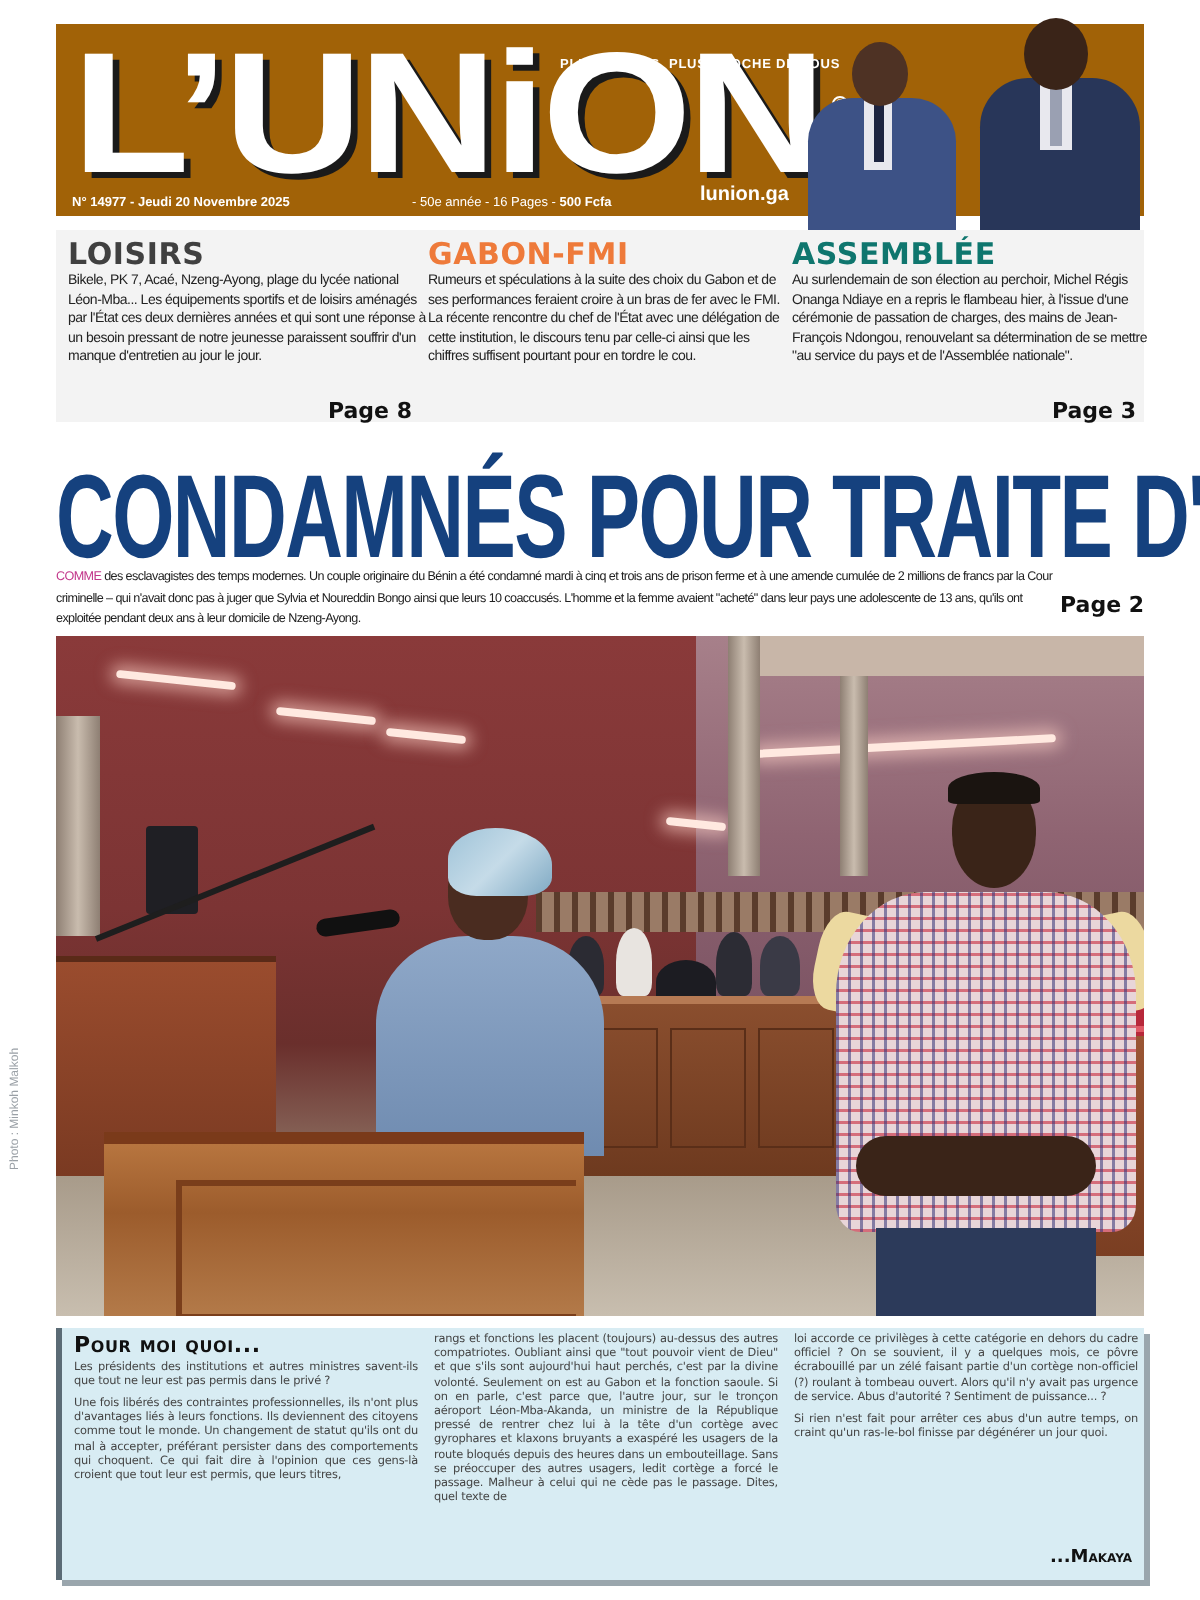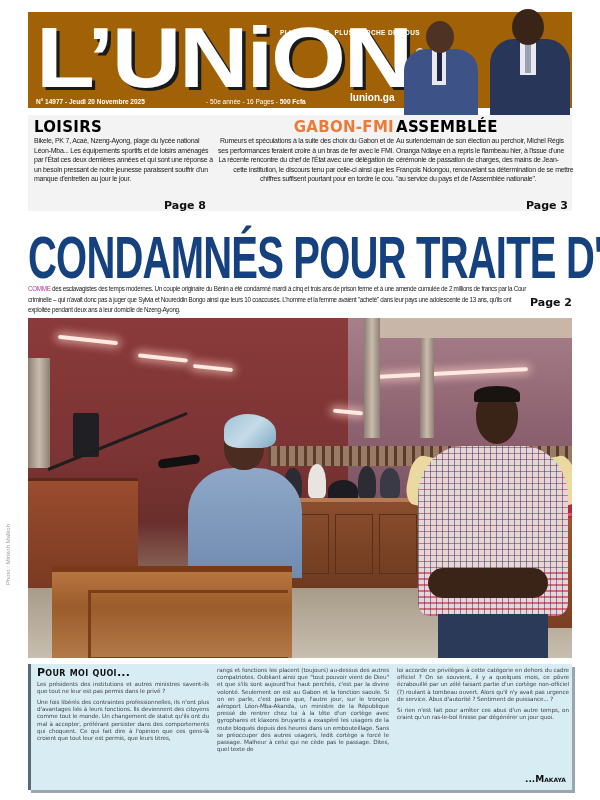--- a/index.html
+++ b/index.html
@@ -268,32 +268,32 @@
   <div class="person" style="left:86px;top:0;width:86px;height:115px;">
     <div class="body" style="left:4px;top:34px;width:80px;height:82px;background:#283659;"></div>
     <div class="shirt" style="left:34px;top:34px;width:16px;height:36px;"></div>
     <div class="tie" style="left:39px;top:36px;width:6px;height:32px;background:#9aa0b2;"></div>
     <div class="head" style="left:26px;top:4px;width:32px;height:36px;background:#3a2418;"></div>
   </div>
 </div>
 
 <div class="teasers">
   <div class="teaser" style="left:6px;">
-    <div class="teaser-title" style="color:#000000;">LOISIRS</div>
+    <div class="teaser-title" style="color:#404040;">LOISIRS</div>
     <div class="teaser-text">Bikele, PK 7, Acaé, Nzeng-Ayong, plage du lycée national Léon-Mba... Les équipements sportifs et de loisirs aménagés par l'État ces deux dernières années et qui sont une réponse à un besoin pressant de notre jeunesse paraissent souffrir d'un manque d'entretien au jour le jour.</div>
   </div>
   <div class="teaser-page" style="left:0;">Page 8</div>
 
-  <div class="teaser" style="left:186px;text-align:right;">
+  <div class="teaser" style="left:186px;">
     <div class="teaser-title" style="color:#ee7a3a;">GABON-FMI</div>
     <div class="teaser-text">Rumeurs et spéculations à la suite des choix du Gabon et de ses performances feraient croire à un bras de fer avec le FMI. La récente rencontre du chef de l'État avec une délégation de cette institution, le discours tenu par celle-ci ainsi que les chiffres suffisent pourtant pour en tordre le cou.</div>
   </div>
 
   <div class="teaser" style="left:368px;">
-    <div class="teaser-title" style="color:#000000;">ASSEMBLÉE</div>
+    <div class="teaser-title" style="color:#0f766e;">ASSEMBLÉE</div>
     <div class="teaser-text">Au surlendemain de son élection au perchoir, Michel Régis Onanga Ndiaye en a repris le flambeau hier, à l'issue d'une cérémonie de passation de charges, des mains de Jean-François Ndongou, renouvelant sa détermination de se mettre "au service du pays et de l'Assemblée nationale".</div>
   </div>
   <div class="teaser-page" style="left:362px;">Page 3</div>
 </div>
 
 <div class="headline">CONDAMNÉS POUR TRAITE D'UNE ENFANT</div>
 <div class="deck"><span class="lead">COMME</span><span> des esclavagistes des temps modernes. Un couple originaire du Bénin a été condamné mardi à cinq et trois ans de prison ferme et à une amende cumulée de 2 millions de francs par la Cour criminelle – qui n'avait donc pas à juger que Sylvia et Noureddin Bongo ainsi que leurs 10 coaccusés. L'homme et la femme avaient "acheté" dans leur pays une adolescente de 13 ans, qu'ils ont exploitée pendant deux ans à leur domicile de Nzeng-Ayong.</span></div>
 <div class="deck-page">Page 2</div>
 
 <div class="photo">

